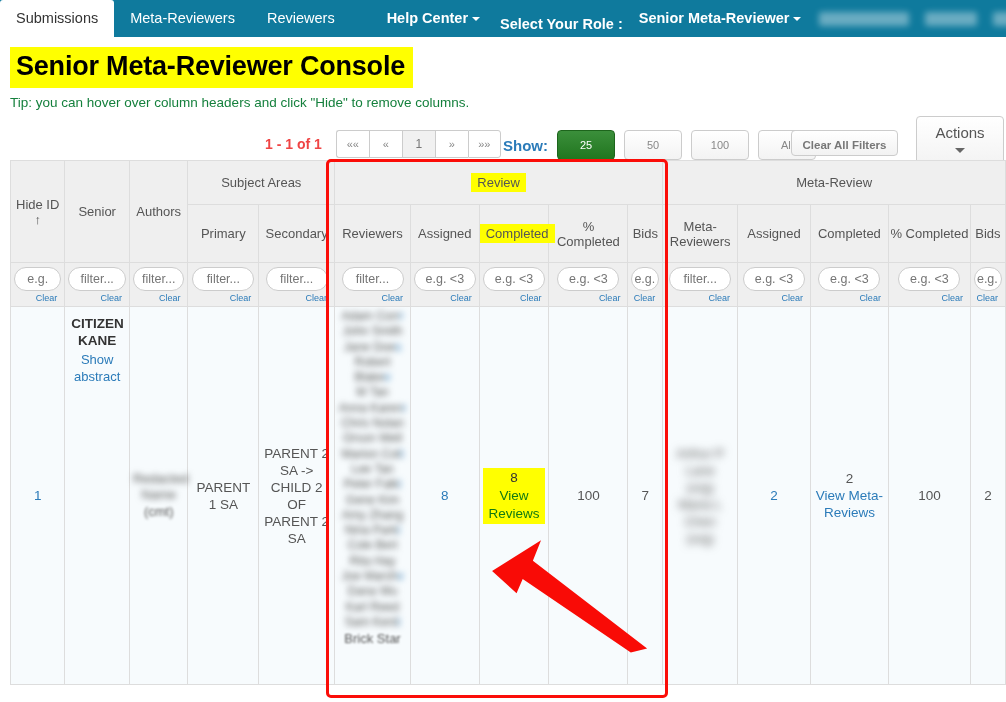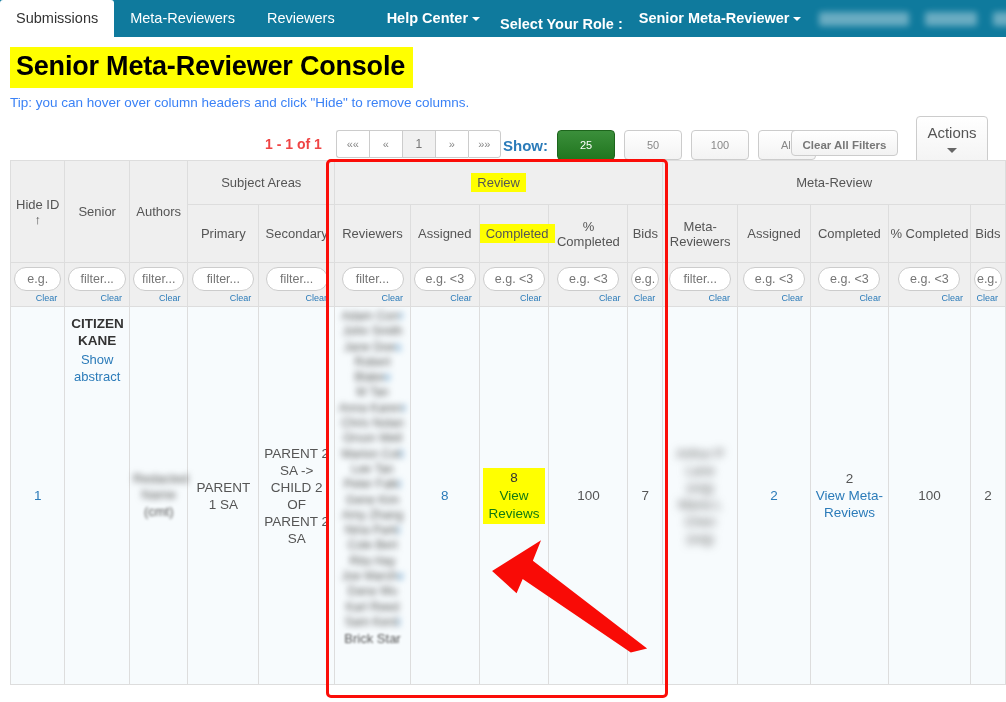--- a/index.html
+++ b/index.html
@@ -85,21 +85,21 @@
     padding: 4px 8px 6px 6px;
     background: #ffff00;
     font-size: 27px;
     font-weight: bold;
     color: #000;
     letter-spacing: -0.2px;
   }
   .tip {
     margin: 7px 0 0 10px;
     font-size: 13.5px;
-    color: #3b82f6;
+    color: #15803d;
   }
 
   
   .toolbar {
     position: relative;
     height: 58px;
     margin-top: 4px;
   }
   .pager-wrap {
     position: absolute;
@@ -168,21 +168,21 @@
     color: #777;
     font-size: 11.5px;
     font-weight: bold;
     text-align: center;
     line-height: 28px;
     cursor: pointer;
   }
   .actions-btn {
     position: absolute;
     left: 916px; top: 2px;
-    width: 72px; height: 53px;
+    width: 88px; height: 53px;
     border: 1px solid #cccccc;
     background: linear-gradient(#ffffff, #f2f2f2);
     border-radius: 4px;
     color: #555;
     font-size: 15px;
     text-align: center;
     padding-top: 7px;
     cursor: pointer;
   }
   .actions-btn .caret-dark {

